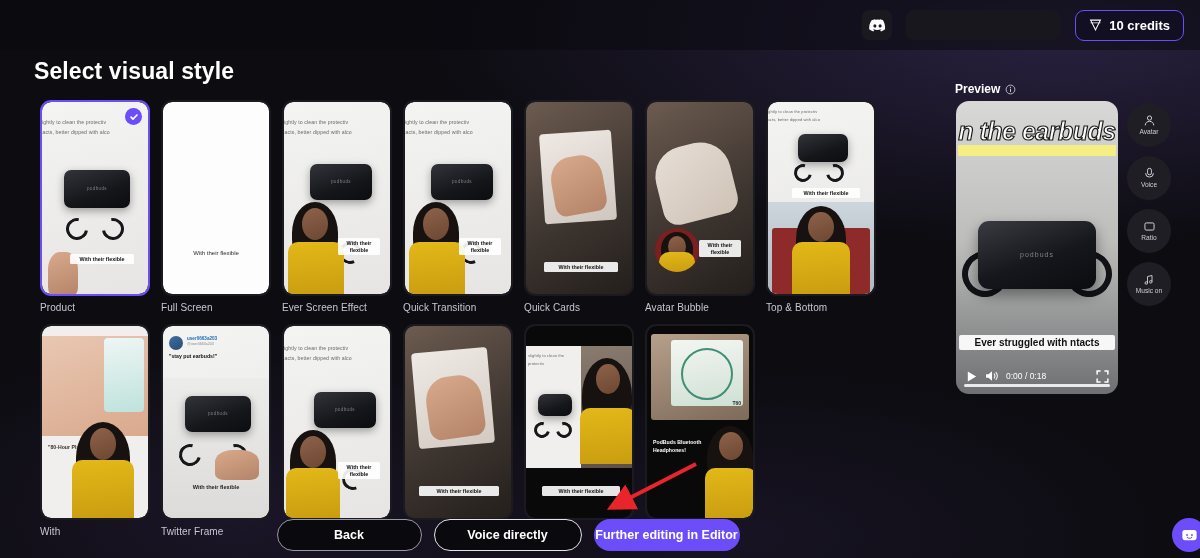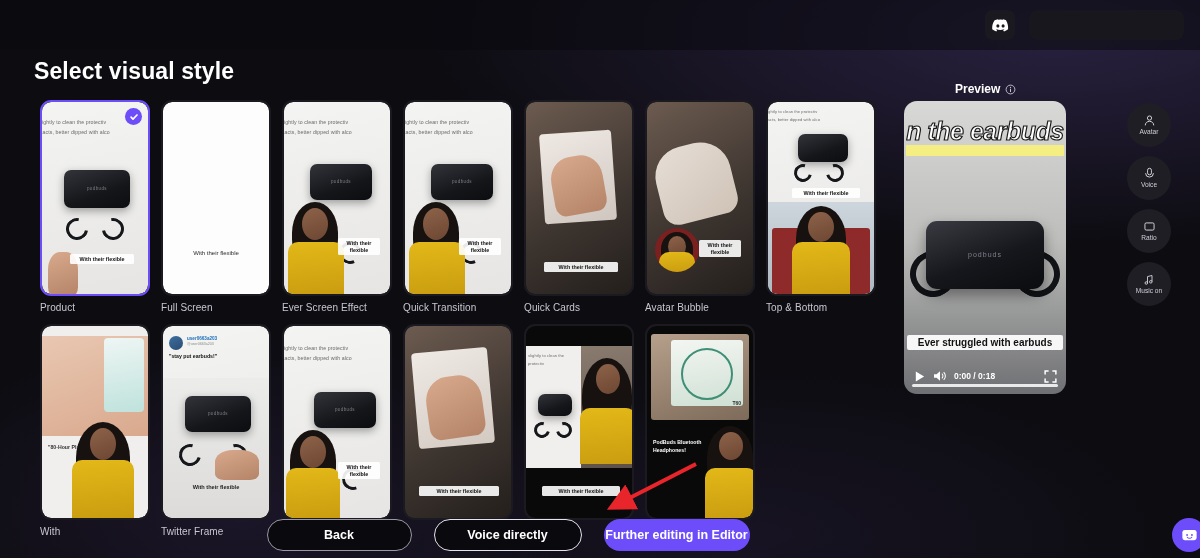--- a/index.html
+++ b/index.html
@@ -136,21 +136,21 @@
   .hand { position: absolute; border-radius: 40% 40% 20% 20%;
     background: linear-gradient(160deg,#d8a98c,#b58468); }
 
   
   .preview-head {
     position: absolute; left: 955px; top: 82px;
     display: flex; align-items: center; gap: 5px;
     font-size: 12px; font-weight: 700; color: #fff;
   }
   .preview-panel {
-    position: absolute; left: 904px; top: 101px;
+    position: absolute; left: 956px; top: 101px;
     width: 162px; height: 293px;
     border-radius: 13px; overflow: hidden;
     background: linear-gradient(180deg,#d8d8d6 0%,#bdbdbb 48%,#6f7073 100%);
   }
   .pv-headline {
     position: absolute; top: 16px; left: -12px; right: -12px;
     font-size: 25px; font-weight: 800; font-style: italic;
     color: #fff; -webkit-text-stroke: 1.2px #1a1a1a;
     text-align: center; white-space: nowrap; letter-spacing: -.5px;
   }
@@ -175,41 +175,41 @@
   .pv-caption {
     position: absolute; left: 3px; right: 3px; bottom: 44px;
     background: rgba(255,255,255,.93); color: #111;
     font-size: 10px; font-weight: 600; text-align: center;
     padding: 2px 2px; border-radius: 2px; white-space: nowrap;
   }
   .pv-controls {
     position: absolute; left: 0; right: 0; bottom: 0; height: 36px;
     display: flex; align-items: center; gap: 7px; padding: 0 9px;
   }
-  .pv-time { font-size: 8.5px; color: #fff; font-weight: 700; }
+  .pv-time { font-size: 8.5px; color: #fff; font-weight: 400; }
   .pv-bar {
     position: absolute; left: 8px; right: 8px; bottom: 7px; height: 3px;
     background: rgba(255,255,255,.85); border-radius: 2px;
   }
 
   .side-tools {
     position: absolute; left: 1127px; top: 103px;
     display: flex; flex-direction: column; gap: 9px;
   }
   .tool-btn {
     width: 44px; height: 44px; border-radius: 50%;
     background: #1f1e25; display: flex; flex-direction: column;
     align-items: center; justify-content: center; gap: 1px; cursor: pointer;
   }
   .tool-label { font-size: 6.6px; color: #cfcdd6; line-height: 1.15; text-align: center; }
 
   
   .bottom-bar {
     position: absolute; left: 0; bottom: 0; width: 1016px; height: 46px;
-    display: flex; align-items: center; justify-content: center; gap: 22px;
+    display: flex; align-items: center; justify-content: center; gap: 12px;
     z-index: 20;
   }
   .btn {
     height: 32px; border-radius: 17px; font-size: 12.5px; font-weight: 700;
     display: flex; align-items: center; justify-content: center; cursor: pointer;
   }
   .btn-ghost {
     width: 145px; background: #0a090d; border: 1.3px solid #9b98a6; color: #fff;
   }
   .btn-ghost2 {
@@ -235,20 +235,27 @@
 <div id="app">
 
   <div class="header">
     <div class="header-spacer"></div>
     <div class="discord-btn">
       <svg width="17" height="13" viewBox="0 0 24 18">
         <path fill="#fff" d="M20.3 1.6A19 19 0 0 0 15.6.2l-.3.6a17 17 0 0 0-6.6 0L8.4.2A19 19 0 0 0 3.7 1.6C.7 6 0 10.2.3 14.4a19 19 0 0 0 5.8 2.9l1.2-2a12 12 0 0 1-1.9-.9l.5-.4a13 13 0 0 0 11.2 0l.5.4c-.6.4-1.2.7-1.9.9l1.2 2a19 19 0 0 0 5.8-2.9c.4-4.9-.7-9-3-12.8zM8.3 11.9c-1.1 0-2.1-1-2.1-2.3S7.1 7.3 8.3 7.3s2.1 1 2.1 2.3-.9 2.3-2.1 2.3zm7.4 0c-1.1 0-2.1-1-2.1-2.3s.9-2.3 2.1-2.3 2.1 1 2.1 2.3-.9 2.3-2.1 2.3z"></path>
       </svg>
     </div>
     <div class="search-stub" placeholder=""></div>
+    <div class="credits-btn">
+      <svg width="13" height="12" viewBox="0 0 24 22">
+        <path fill="none" stroke="#fff" stroke-width="2" d="M3 2h18l-9 18z"></path>
+        <path fill="none" stroke="#fff" stroke-width="1.4" d="M3 7h18"></path>
+      </svg>
+      <span>10 credits</span>
+    </div>
   </div>
 
   <div class="page-title">Select visual style</div>
 
   <div class="grid">
 
     <div class="style-cell">
       <div class="style-card selected">
         <div class="check">
           <svg width="10" height="10" viewBox="0 0 12 12">
@@ -481,21 +488,21 @@
   </div>
 
   <div class="preview-panel">
     <div class="pv-highlight"></div>
     <div class="pv-headline">n the earbuds</div>
     <div class="pv-hook" style="left:6px;top:150px;transform:rotate(-32deg)"></div>
     <div class="pv-hook" style="right:6px;top:150px;transform:rotate(32deg) scaleX(-1)"></div>
     <div class="pv-case">
       <div class="brand">podbuds</div>
     </div>
-    <div class="pv-caption">Ever struggled with earbuds</div>
+    <div class="pv-caption">Ever struggled with ntacts</div>
     <div class="pv-controls">
       <svg width="13" height="13" viewBox="0 0 14 14">
         <path fill="#fff" d="M3 1.5l9 5.5-9 5.5z"></path>
       </svg>
       <svg width="14" height="12" viewBox="0 0 16 14">
         <path fill="#fff" d="M1 5h3l4-3.5v11L4 9H1z"></path>
         <path fill="none" stroke="#fff" stroke-width="1.2" d="M10.2 4.3a3.6 3.6 0 0 1 0 5.4M12.3 2.4a6.4 6.4 0 0 1 0 9.2"></path>
       </svg>
       <span class="pv-time">0:00 / 0:18</span>
       <div style="flex:1"></div>

